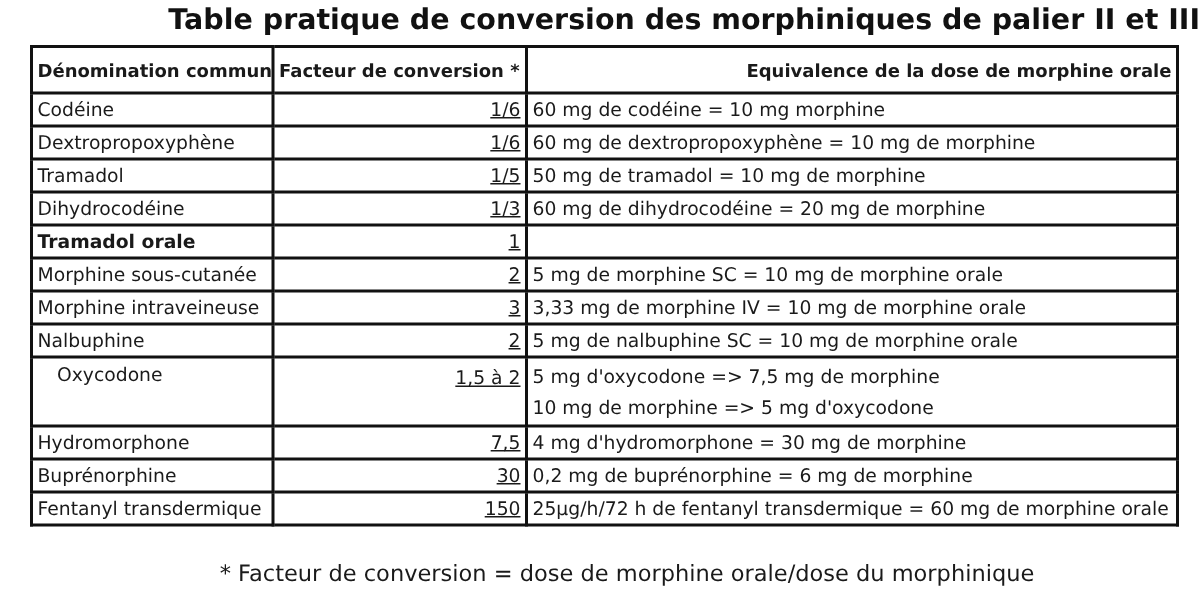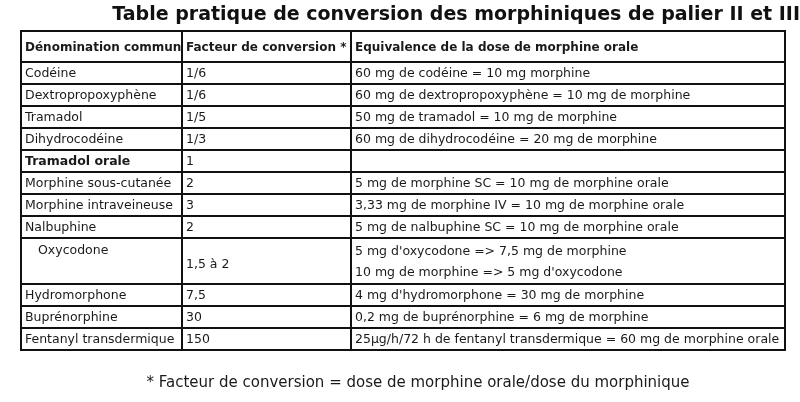--- a/index.html
+++ b/index.html
@@ -47,22 +47,22 @@
       white-space: nowrap;
       overflow: hidden;
       vertical-align: middle;
     }
     table.conv th {
       height: 29px;
       font-size: 12px;
       font-weight: bold;
       text-align: left;
     }
-    table.conv th.center { text-align: left; }
-    table.conv td.factor { text-align: left; }
+    table.conv th.center { text-align: right; }
+    table.conv td.factor { text-align: right; text-decoration: underline; }
     table.conv tr.bold td.name { font-weight: bold; }
     table.conv td.multi { height: 44px; line-height: 21px; }
     table.conv td.multi span { display: block; }
     .footnote {
       position: absolute;
       left: 18px;
       top: 373px;
       width: 800px;
       text-align: center;
       font-size: 15px;
@@ -124,21 +124,21 @@
       <td class="factor">3</td>
       <td>3,33 mg de morphine IV = 10 mg de morphine orale</td>
     </tr>
     <tr>
       <td class="name">Nalbuphine</td>
       <td class="factor">2</td>
       <td>5 mg de nalbuphine SC = 10 mg de morphine orale</td>
     </tr>
     <tr>
       <td class="name" style="vertical-align: top; padding-top: 2px; padding-left: 16px;">Oxycodone</td>
-      <td class="factor" style="vertical-align: top; padding-top: 16px;">1,5 à 2</td>
+      <td class="factor" style="vertical-align: top; padding-top: 4px;">1,5 à 2</td>
       <td class="multi">
         <span>5 mg d'oxycodone =&gt; 7,5 mg de morphine</span>
         <span>10 mg de morphine =&gt; 5 mg d'oxycodone</span>
       </td>
     </tr>
     <tr>
       <td class="name">Hydromorphone</td>
       <td class="factor">7,5</td>
       <td>4 mg d'hydromorphone = 30 mg de morphine</td>
     </tr>

